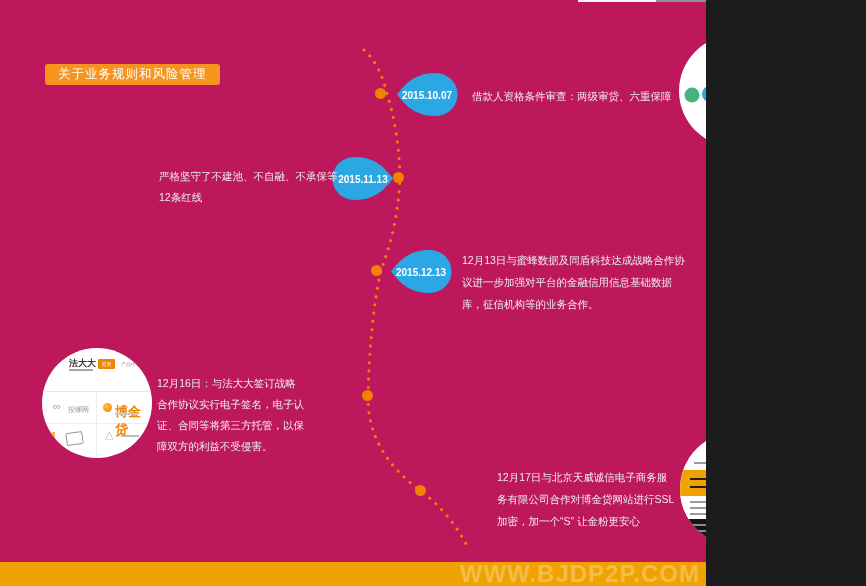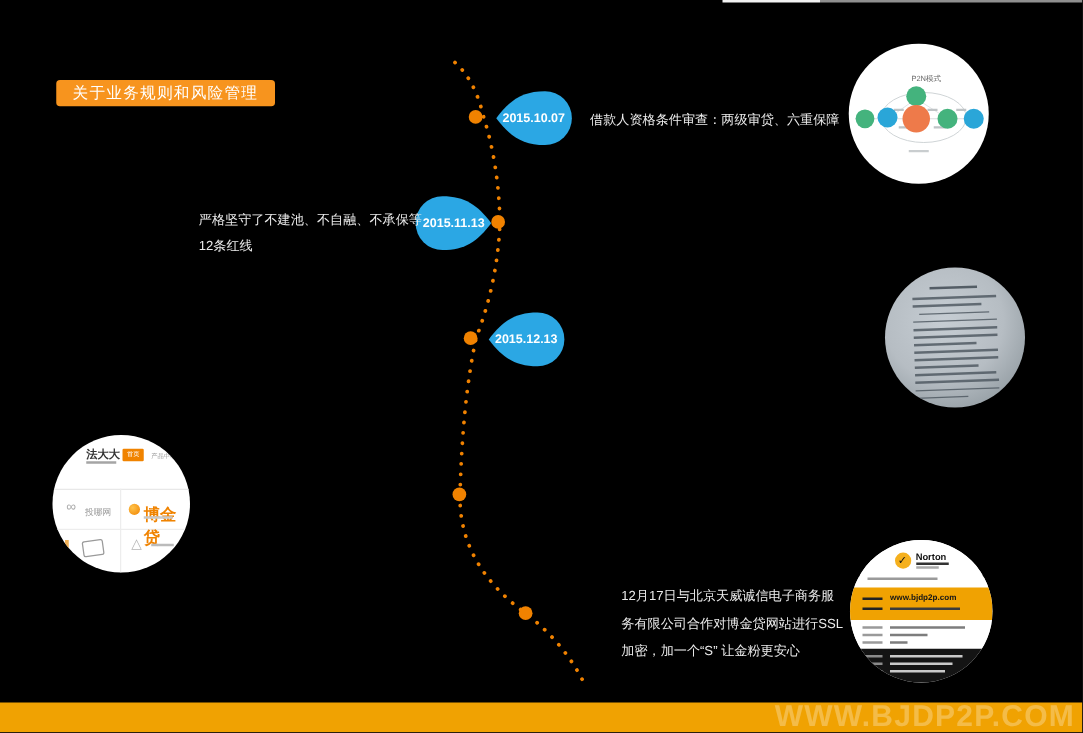--- a/index.html
+++ b/index.html
@@ -1,16 +1,16 @@
 <!DOCTYPE html>
 <html><head>
 <meta charset="utf-8">
 <style>
   html,body{margin:0;padding:0;background:#1c1c1c}
-  .stage{position:relative;width:866px;height:586px;background:#000000;overflow:hidden;
+  .stage{position:relative;width:706px;height:586px;background:#be185d;overflow:hidden;
          font-family:"Liberation Sans","DejaVu Sans",sans-serif}
   
   .topline-a{position:absolute;left:578px;top:0;width:78px;height:2px;background:#f2f2f2}
   .topline-b{position:absolute;left:656px;top:0;width:210px;height:2px;background:#8f8f8f}
 
   .badge{position:absolute;left:45px;top:64px;height:21px;line-height:21px;padding:0 13px;
          background:#f7941e;border-radius:3px;color:#fff;font-size:12.5px;letter-spacing:1px}
 
   .curve{position:absolute;left:0;top:0;pointer-events:none}
   .ndot{position:absolute;width:11px;height:11px;border-radius:50%;background:#f08200}
@@ -118,20 +118,27 @@
   <div class="marker" style="left:390px;top:248px">
     <svg viewBox="0 0 62 47" width="62" height="47">
       <path d="M1 23.5 C12 9 22 2 40 2 A21.5 21.5 0 1 1 40 45 C22 45 12 38 1 23.5 Z" fill="#2ba7e4"></path>
       </svg>
     <span class="mdate">2015.12.13</span>
   </div>
 
   <div class="mtext" style="left:472px;top:86px">借款人资格条件审查：两级审贷、六重保障</div>
   <div class="mtext" style="left:159px;top:166px">严格坚守了不建池、不自融、不承保等
 12条红线</div>
+  <div class="mtext lh22" style="left:462px;top:249px;width:240px">12月13日与蜜蜂数据及同盾科技达成战略合作协
+议进一步加强对平台的金融信用信息基础数据
+库，征信机构等的业务合作。</div>
+  <div class="mtext" style="left:157px;top:373px">12月16日：与法大大签订战略
+合作协议实行电子签名，电子认
+证、合同等将第三方托管，以保
+障双方的利益不受侵害。</div>
   <div class="mtext lh22" style="left:497px;top:466px">12月17日与北京天威诚信电子商务服
 务有限公司合作对博金贷网站进行SSL
 加密，加一个“S” 让金粉更安心</div>
 
   <div class="circle" style="left:679px;top:35px;width:112px;height:112px">
     <svg viewBox="0 0 112 112" width="112" height="112">
       <text x="62" y="30" font-size="6" fill="#666" text-anchor="middle">P2N模式</text>
       <ellipse cx="60" cy="59" rx="34" ry="20" fill="none" stroke="#cfd4d6" stroke-width="0.8"></ellipse>
       <line x1="5" y1="60" x2="107" y2="60" stroke="#d8dbdd" stroke-width="0.8"></line>
       <line x1="54" y1="44" x2="34" y2="58" stroke="#d8dbdd" stroke-width="0.6"></line>

